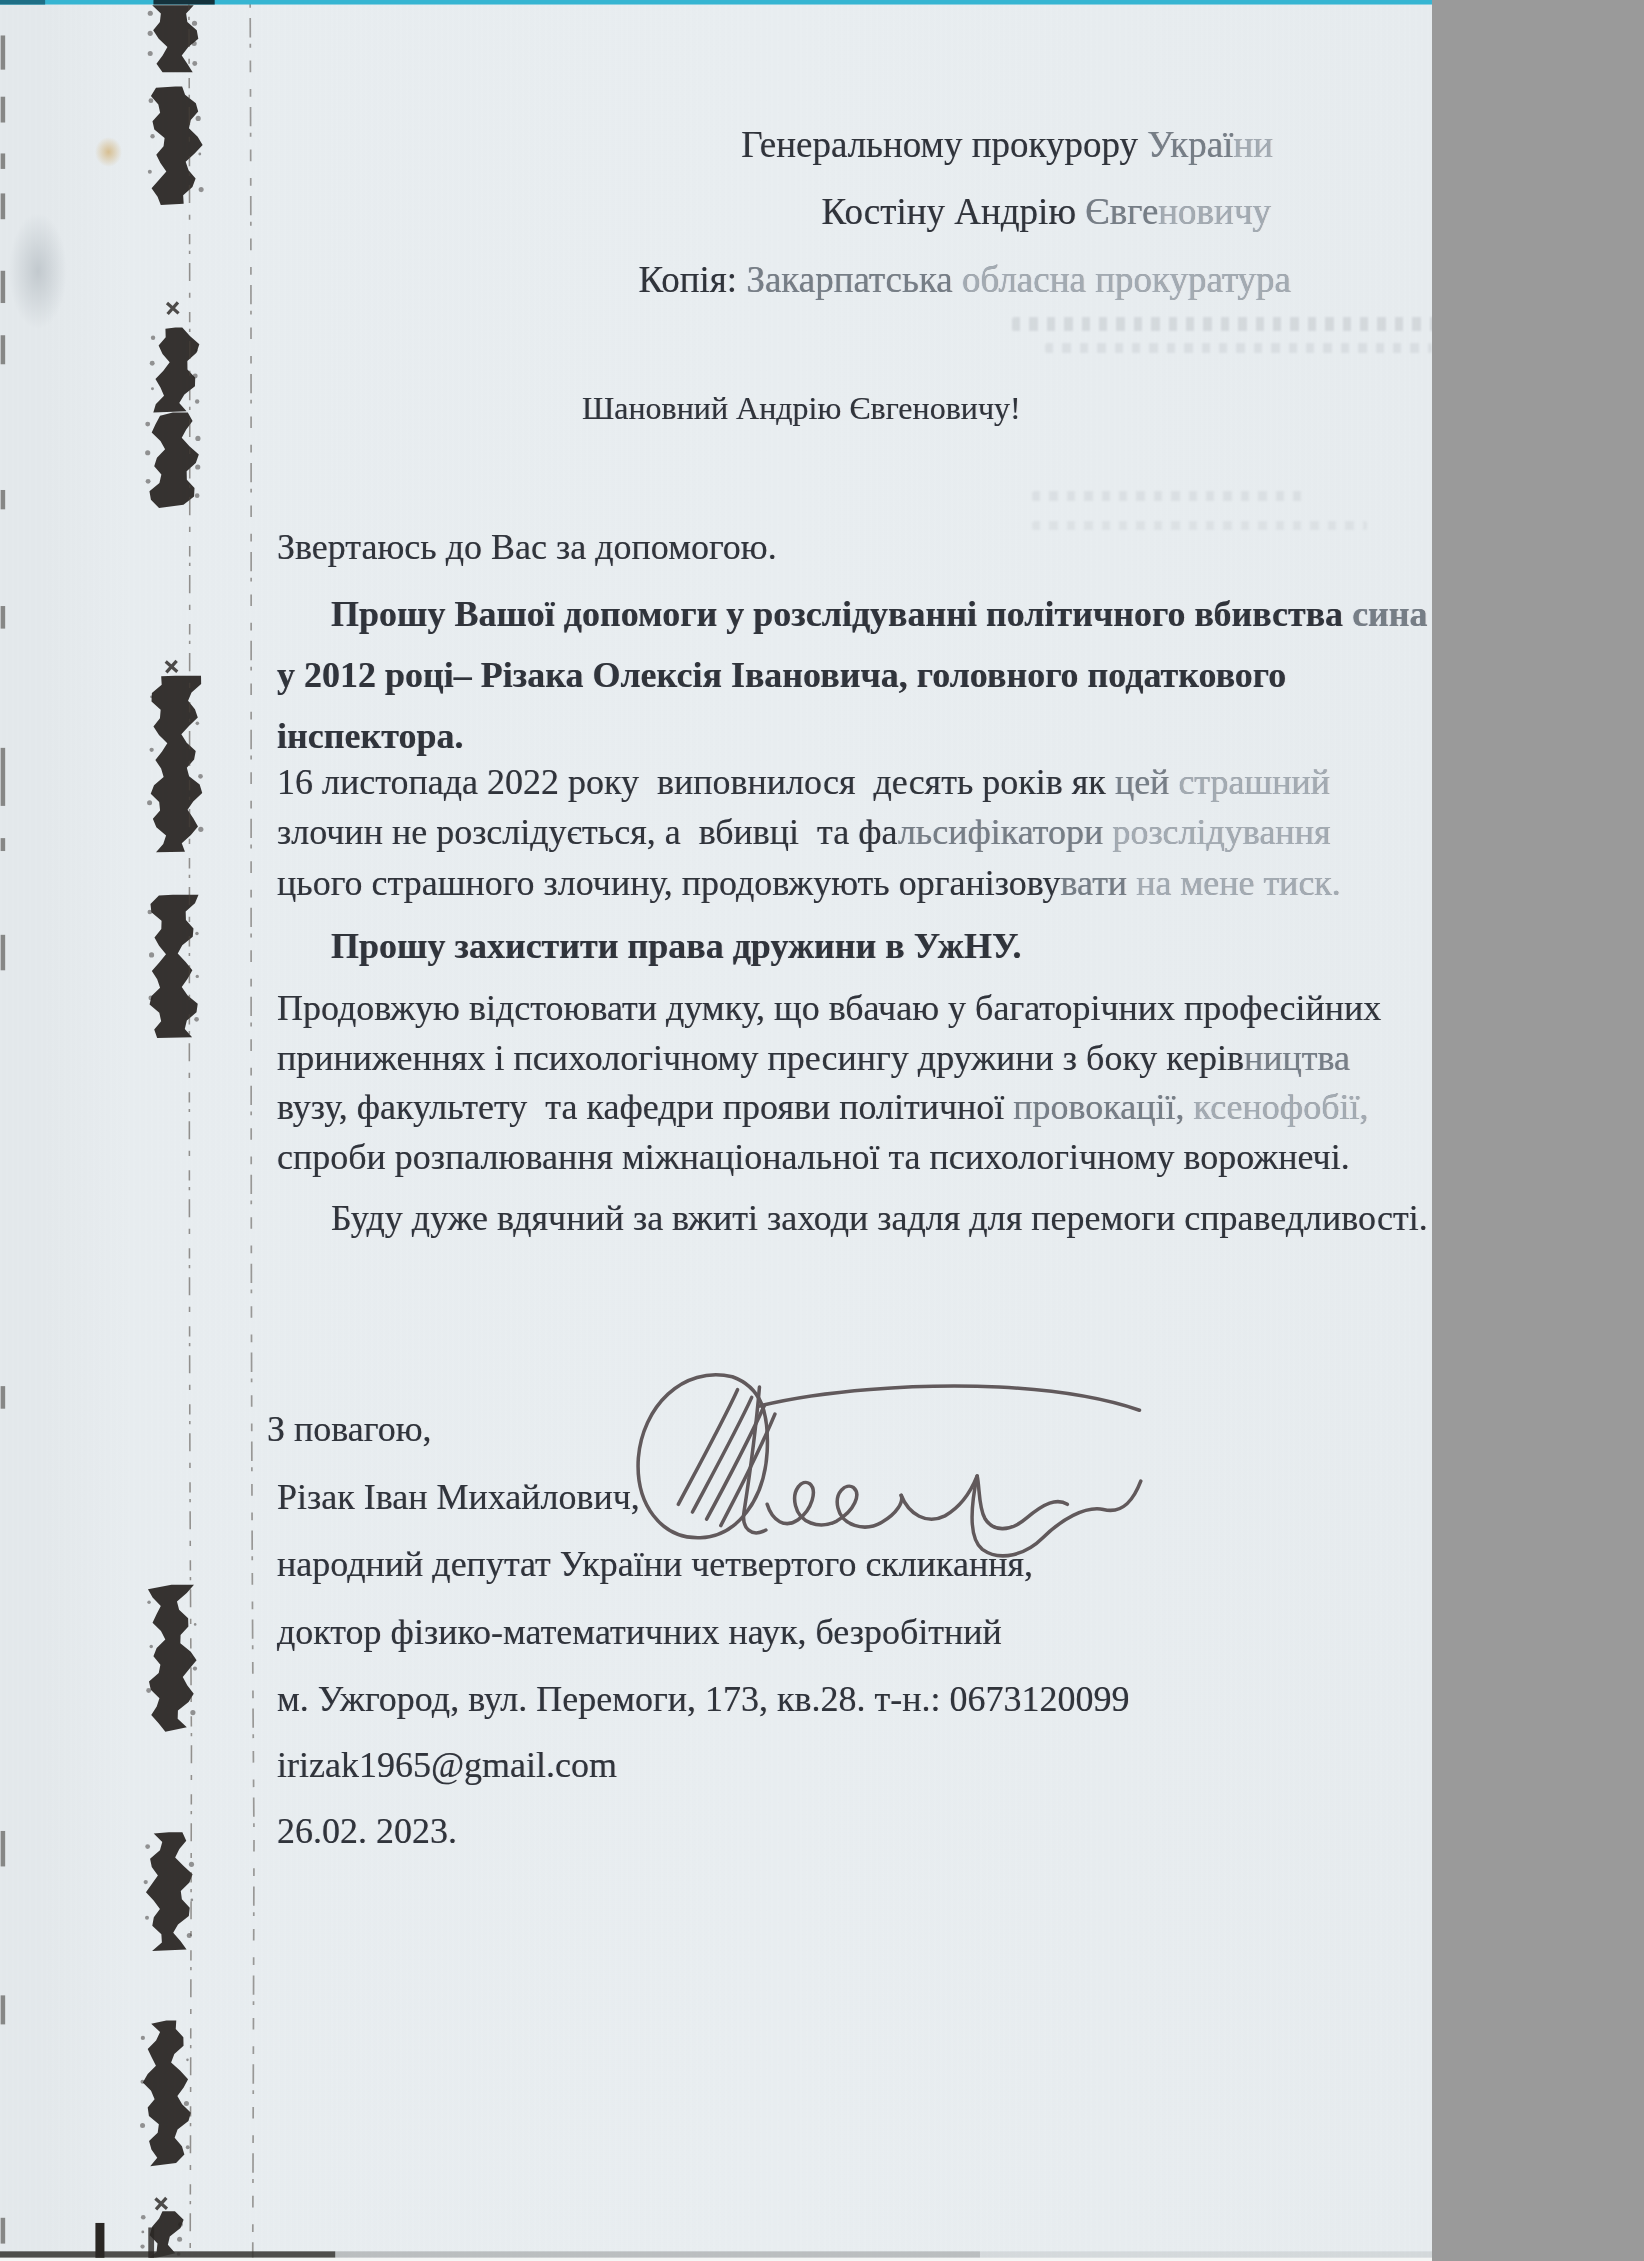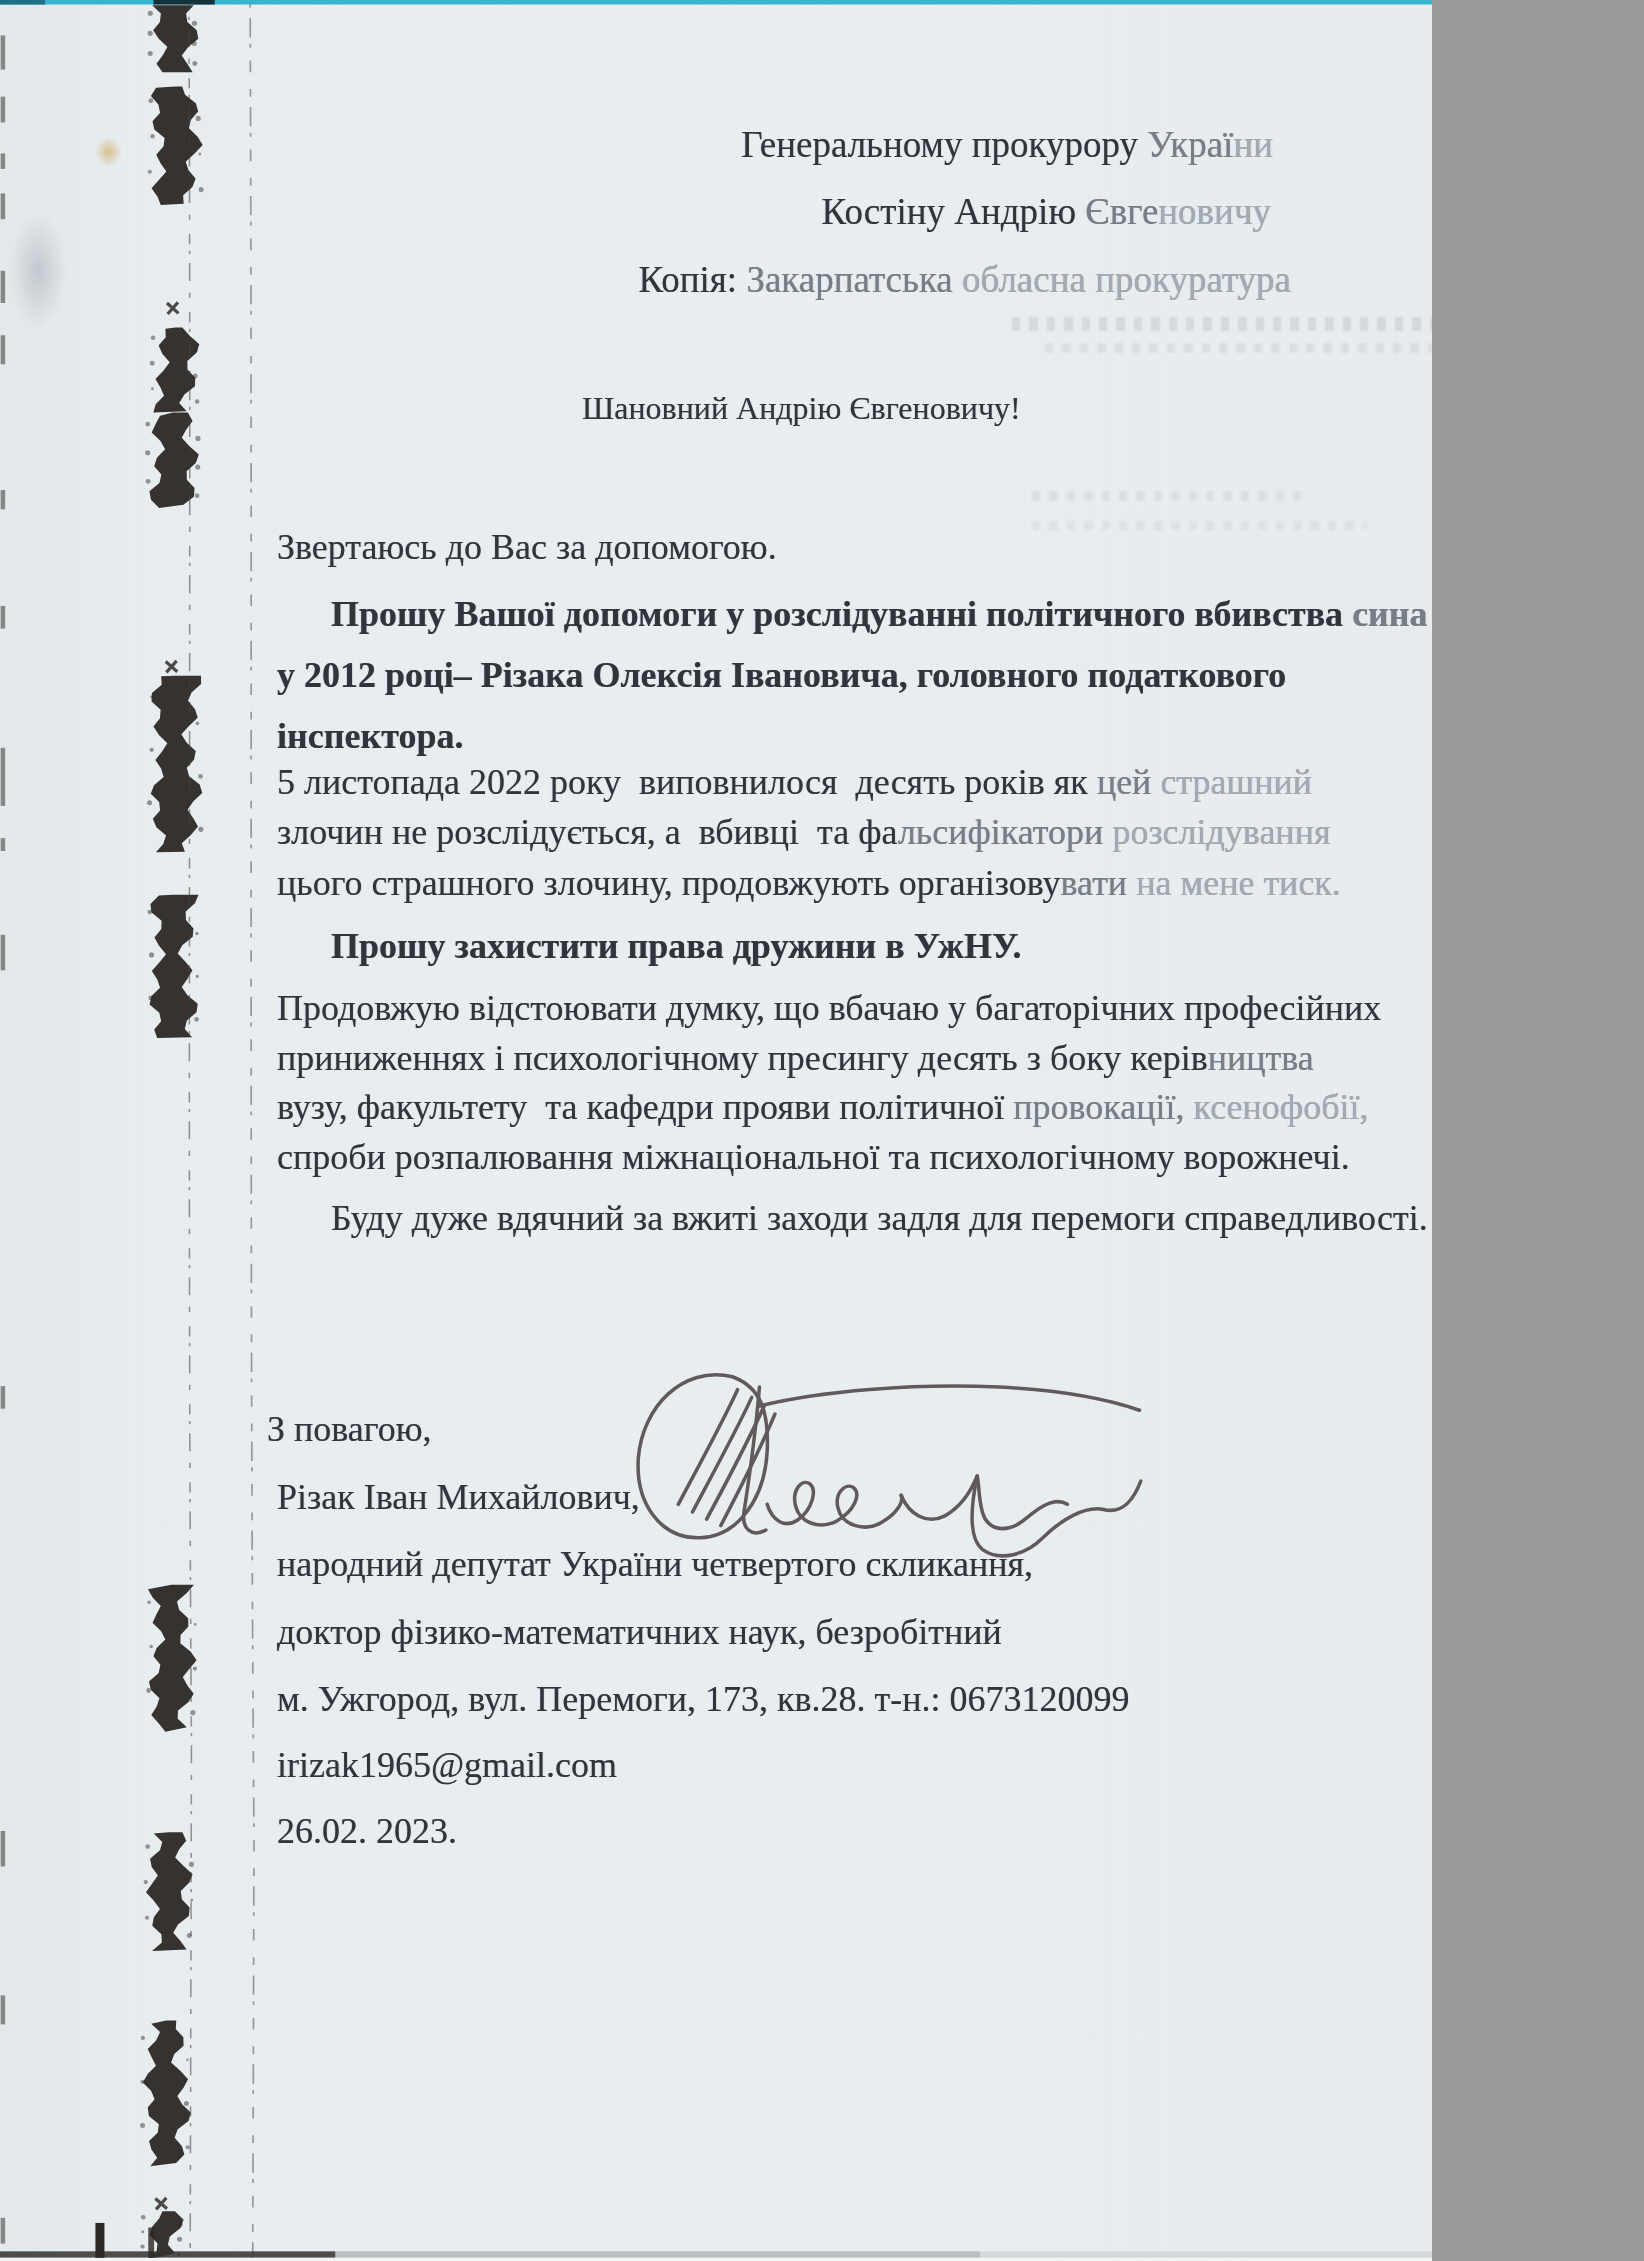--- a/index.html
+++ b/index.html
@@ -42,26 +42,26 @@
 
   <div id="lines">
       <div class="line addr" style="top: 124px; right: 159px;"><span class="f0">Генеральному прокурору </span><span class="f1">Украї</span><span class="f2">ни</span></div>
       <div class="line addr" style="top: 191px; right: 161px;"><span class="f0">Костіну Андрію </span><span class="f1">Євге</span><span class="f2">новичу</span></div>
       <div class="line addr" style="top: 259px; right: 141px;"><span class="f0">Копія: </span><span class="f1">Закарпатська </span><span class="f2">обласна </span><span class="f2">прокуратура</span></div>
       <div class="line salut" style="top: 391px; left: 582px;"><span class="f0">Шановний Андрію Євгеновичу!</span></div>
       <div class="line body" style="top: 527px; left: 277px;"><span class="f0">Звертаюсь до Вас за допомогою.</span></div>
       <div class="line body bold" style="top: 594px; left: 331px;"><span class="f0">Прошу Вашої допомоги у розслідуванні політичного вбивства </span><span class="f1">сина</span></div>
       <div class="line body bold" style="top: 655px; left: 277px;"><span class="f0">у 2012 році– Різака Олексія Івановича, головного податкового</span></div>
       <div class="line body bold" style="top: 716px; left: 277px;"><span class="f0">інспектора.</span></div>
-      <div class="line body" style="top: 762px; left: 277px;"><span class="f0">5 листопада 2022 року  виповнилося  десять років як </span><span class="f1">цей </span><span class="f2">страшний</span></div>
+      <div class="line body" style="top: 762px; left: 277px;"><span class="f0">16 листопада 2022 року  виповнилося  десять років як </span><span class="f1">цей </span><span class="f2">страшний</span></div>
       <div class="line body" style="top: 812px; left: 277px;"><span class="f0">злочин не розслідується, а  вбивці  та фа</span><span class="f1">льсифікатори </span><span class="f2">розслідування</span></div>
       <div class="line body" style="top: 863px; left: 277px;"><span class="f0">цього страшного злочину, продовжують організову</span><span class="f1">вати </span><span class="f2">на мене тиск.</span></div>
       <div class="line body bold" style="top: 926px; left: 331px;"><span class="f0">Прошу захистити права дружини в УжНУ.</span></div>
       <div class="line body" style="top: 988px; left: 277px;"><span class="f0">Продовжую відстоювати думку, що вбачаю у багаторічних професійних</span></div>
-      <div class="line body" style="top: 1038px; left: 277px;"><span class="f0">приниженнях і психологічному пресингу десять з боку керів</span><span class="f1">ництва</span></div>
+      <div class="line body" style="top: 1038px; left: 277px;"><span class="f0">приниженнях і психологічному пресингу дружини з боку керів</span><span class="f1">ництва</span></div>
       <div class="line body" style="top: 1087px; left: 277px;"><span class="f0">вузу, факультету  та кафедри прояви політичної </span><span class="f1">провокації, </span><span class="f2">ксенофобії,</span></div>
       <div class="line body" style="top: 1137px; left: 277px;"><span class="f0">спроби розпалювання міжнаціональної та психологічному ворожнечі.</span></div>
       <div class="line body" style="top: 1198px; left: 331px;"><span class="f0">Буду дуже вдячний за вжиті заходи задля для перемоги справедливості.</span></div>
       <div class="line sig" style="top: 1409px; left: 267px; text-align: center;"><span class="f0">З повагою,</span></div>
       <div class="line sig" style="top: 1477px; left: 277px;"><span class="f0">Різак Іван Михайлович,</span></div>
       <div class="line sig" style="top: 1544px; left: 277px;"><span class="f0">народний депутат України четвертого скликання,</span></div>
       <div class="line sig" style="top: 1612px; left: 277px;"><span class="f0">доктор фізико-математичних наук, безробітний</span></div>
       <div class="line sig" style="top: 1679px; left: 277px;"><span class="f0">м. Ужгород, вул. Перемоги, 173, кв.28. т-н.: 0673120099</span></div>
       <div class="line sig" style="top: 1745px; left: 277px;"><span class="f0">irizak1965@gmail.com</span></div>
       <div class="line sig" style="top: 1811px; left: 277px;"><span class="f0">26.02. 2023.</span></div>

